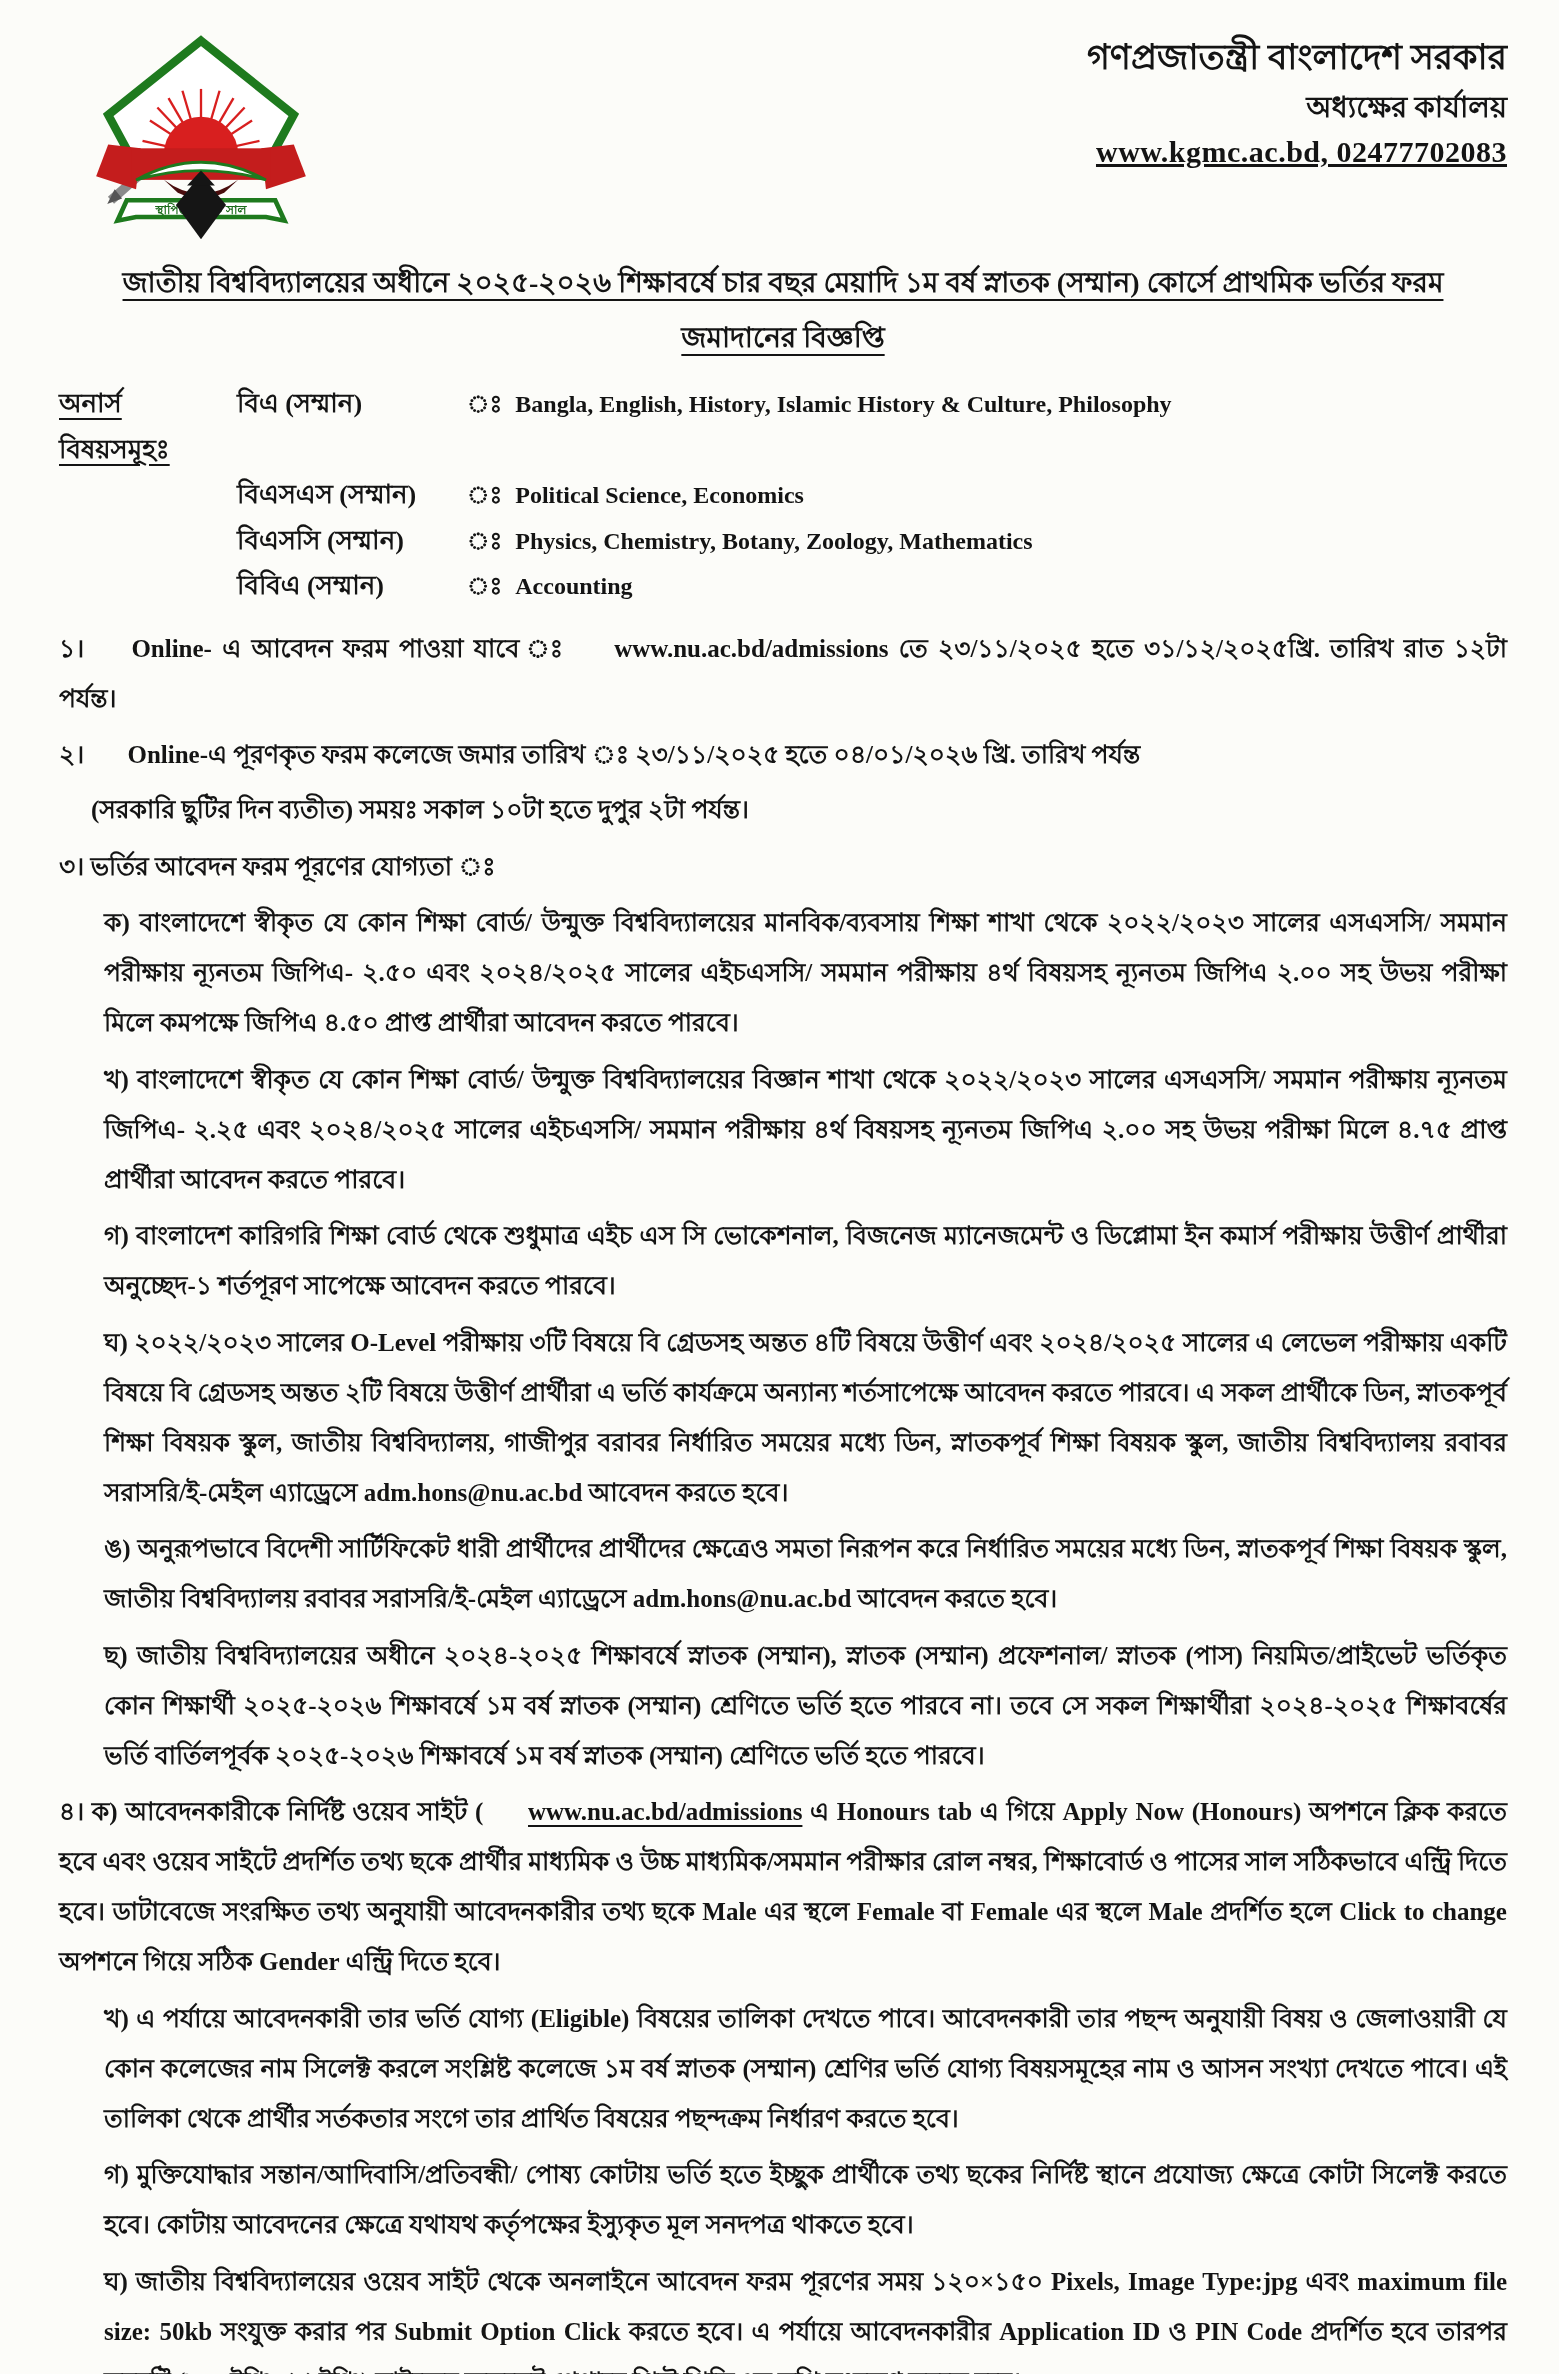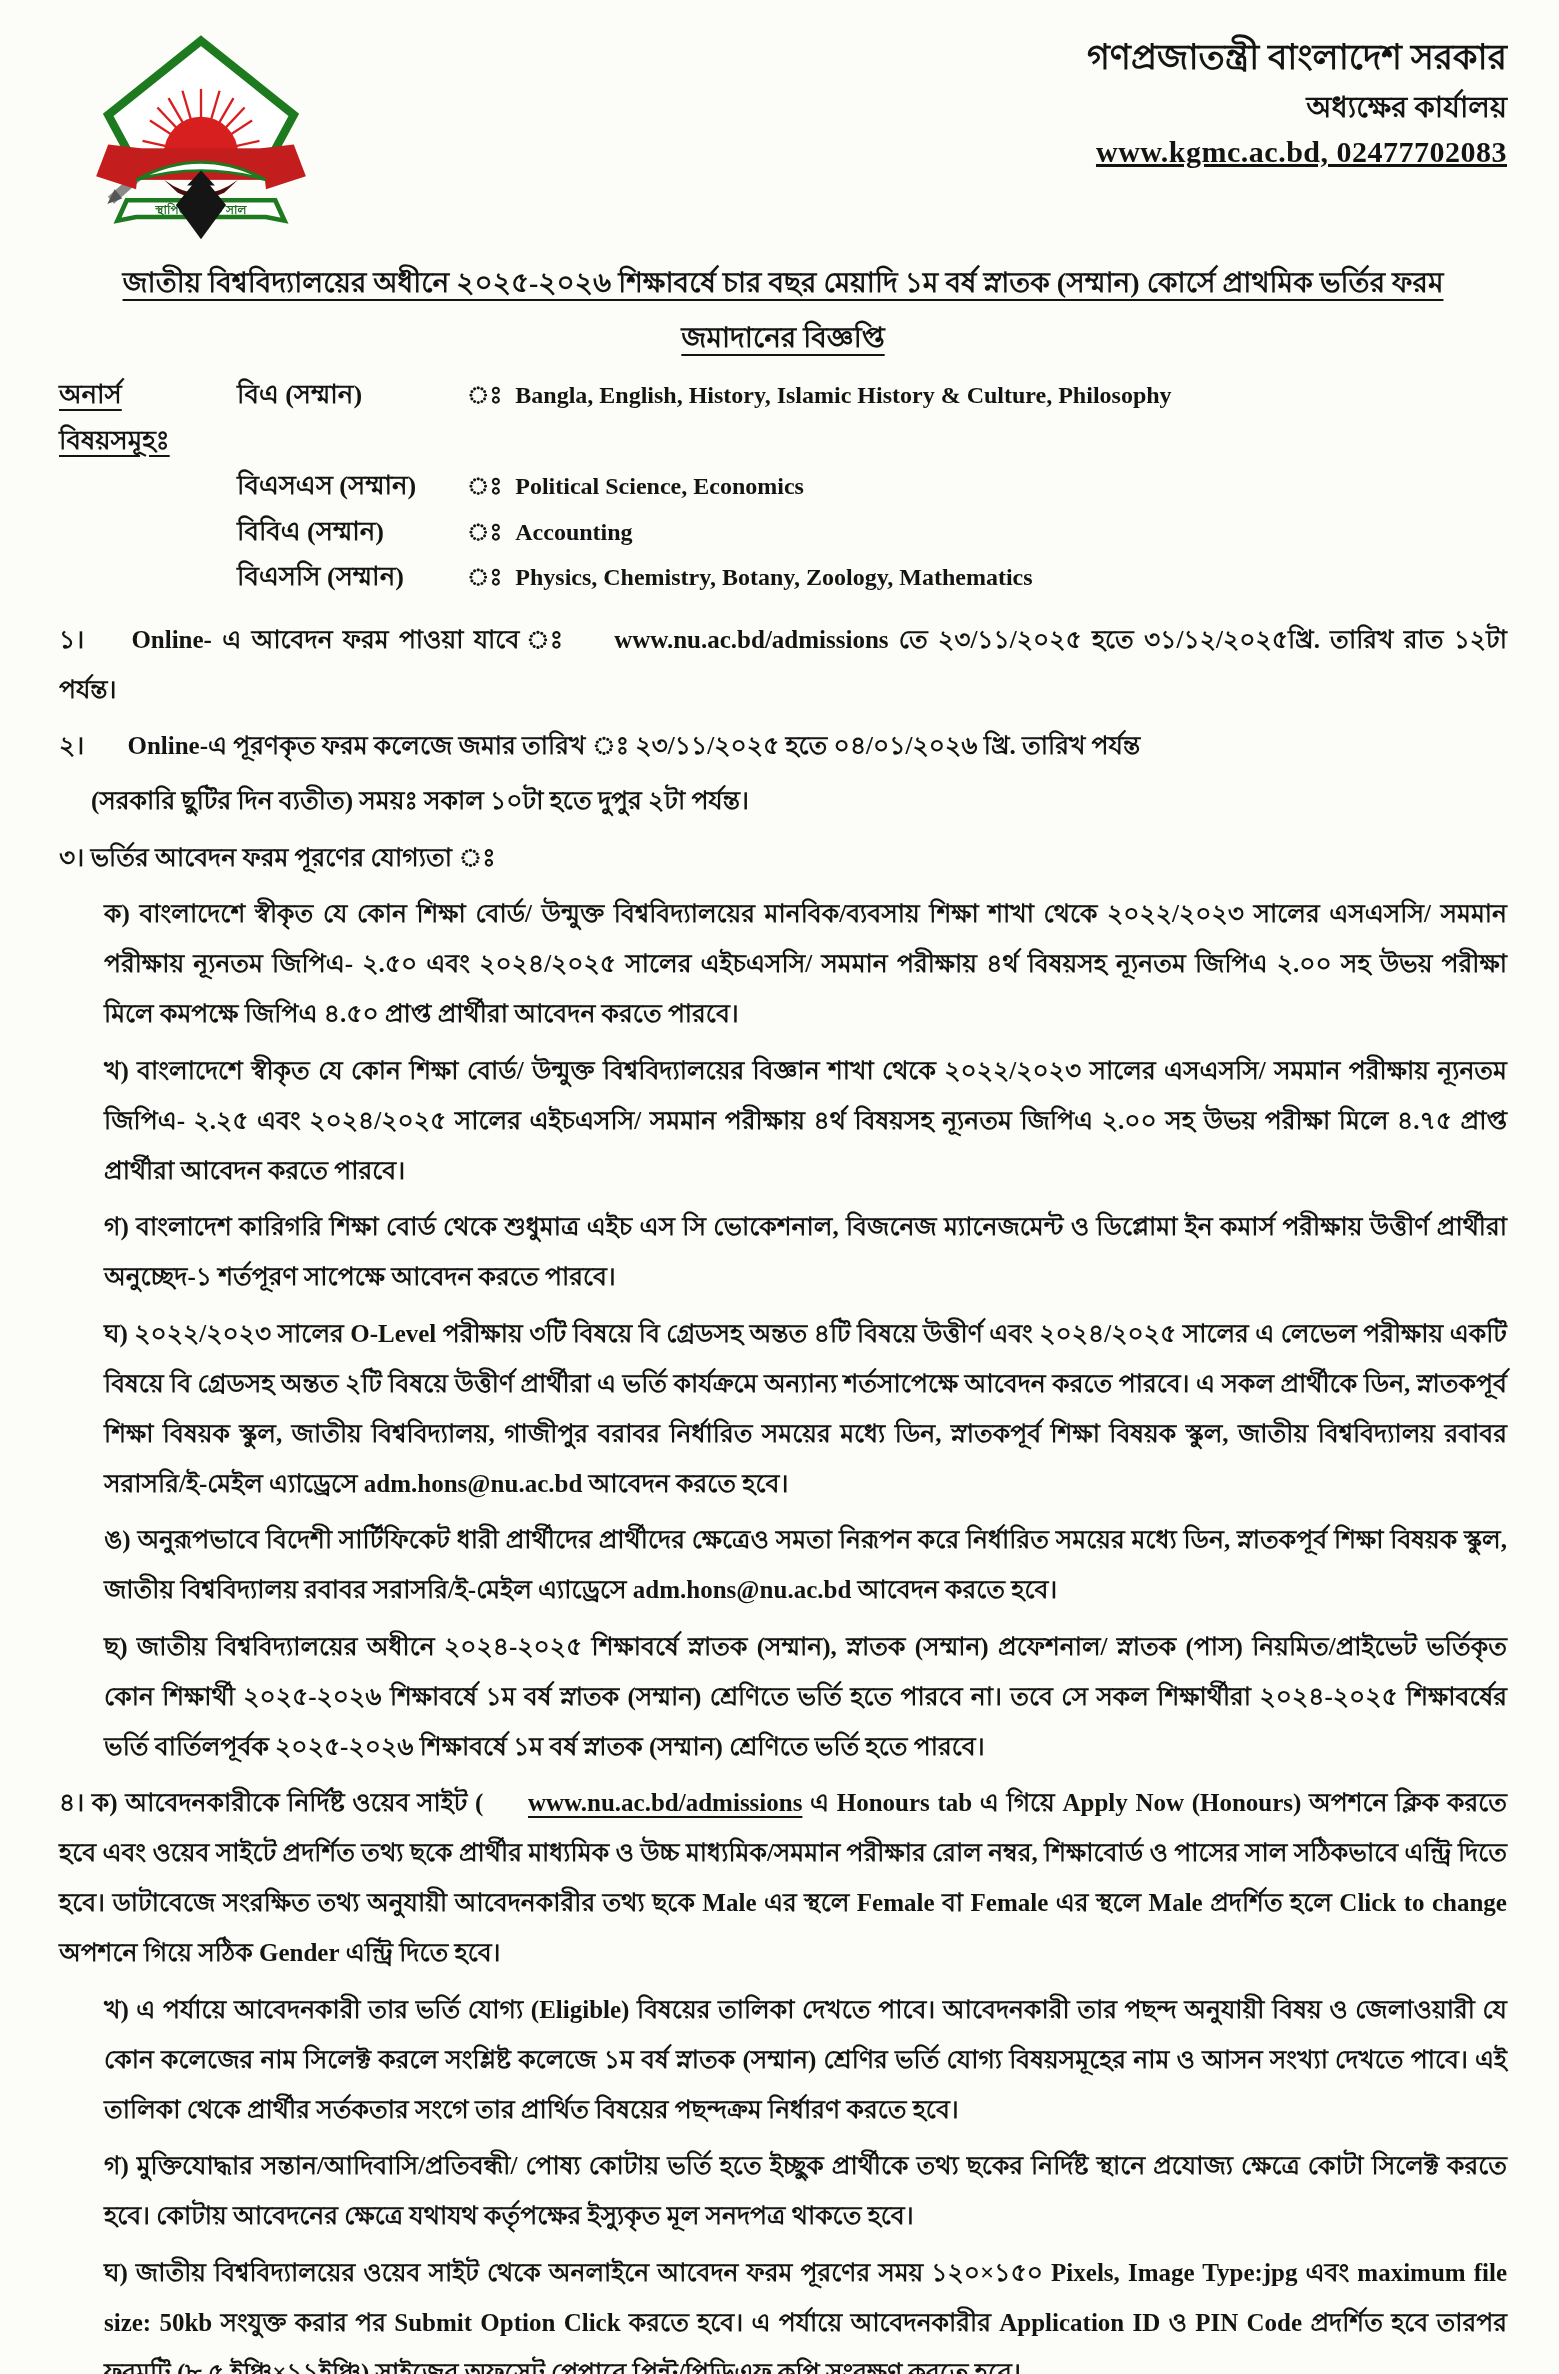--- a/index.html
+++ b/index.html
@@ -18,21 +18,21 @@
   .logo{position:absolute;left:26px;top:11px;width:232px;height:209px;}
   .hdr-text{text-align:right;padding-top:7.4px;}
   .h-gov{font-size:35px;font-weight:bold;line-height:1.55;}
   .h-office{font-size:29px;font-weight:bold;line-height:1.5;}
   .h-college{font-size:34px;font-weight:bold;line-height:1.5;}
   .h-contact{font-size:30px;font-weight:bold;text-decoration:underline;line-height:1.5;letter-spacing:0.5px;}
   
   .title{text-align:center;margin-top:9.3px;font-weight:bold;}
   .title div{font-size:28px;line-height:1.95;text-decoration:underline;text-underline-offset:6.5px;}
   
-  .subjects{margin-top:7px;}
+  .subjects{margin-top:16px;}
   .subj-row{display:grid;grid-template-columns:178px 230px 1fr;align-items:baseline;line-height:1.75;}
   .subj-label{font-size:26px;font-weight:bold;text-decoration:underline;text-underline-offset:5.6px;}
   .subj-course{font-size:26px;font-weight:bold;}
   .subj-list{font-size:24px;font-weight:bold;font-family:"Liberation Serif",serif;}
   .subj-colon{font-weight:bold;margin-right:13px;}
   
   .body{margin-top:15px;}
   .para{margin:6.5px 0;font-size:25px;font-weight:600;line-height:2.0;text-align:justify;}
   .sub{margin-left:45px;}
   .sec-head{font-weight:bold;}
@@ -103,27 +103,27 @@
       <div class="subj-course">বিএ (সম্মান)</div>
       <div class="subj-list"><span class="subj-colon">ঃ</span><span>Bangla, English, History, Islamic History &amp; Culture, Philosophy</span></div>
     </div>
     <div class="subj-row">
       <div></div>
       <div class="subj-course">বিএসএস (সম্মান)</div>
       <div class="subj-list"><span class="subj-colon">ঃ</span><span>Political Science, Economics</span></div>
     </div>
     <div class="subj-row">
       <div></div>
-      <div class="subj-course">বিবিএ (সম্মান)</div>
-      <div class="subj-list"><span class="subj-colon">ঃ</span><span>Accounting</span></div>
+      <div class="subj-course">বিএসসি (সম্মান)</div>
+      <div class="subj-list"><span class="subj-colon">ঃ</span><span>Physics, Chemistry, Botany, Zoology, Mathematics</span></div>
     </div>
     <div class="subj-row">
       <div></div>
-      <div class="subj-course">বিএসসি (সম্মান)</div>
-      <div class="subj-list"><span class="subj-colon">ঃ</span><span>Physics, Chemistry, Botany, Zoology, Mathematics</span></div>
+      <div class="subj-course">বিবিএ (সম্মান)</div>
+      <div class="subj-list"><span class="subj-colon">ঃ</span><span>Accounting</span></div>
     </div>
   </section>
 
   <main class="body">
 
     <p class="para">
       <span>১। </span><span class="latb">Online-</span><span> এ আবেদন ফরম পাওয়া যাবে ঃ </span><span class="latb">www.nu.ac.bd/admissions</span><span> তে ২৩/১১/২০২৫ হতে ৩১/১২/২০২৫খ্রি. তারিখ রাত ১২টা পর্যন্ত।</span>
     </p>
 
     <p class="para">

